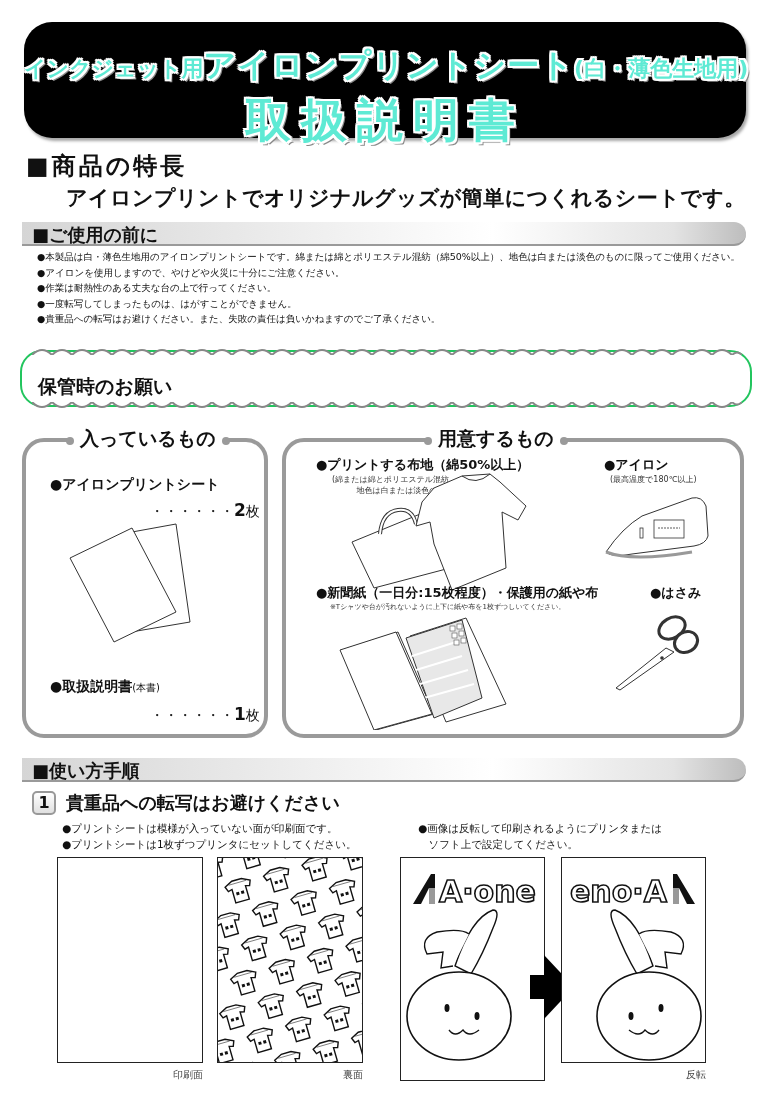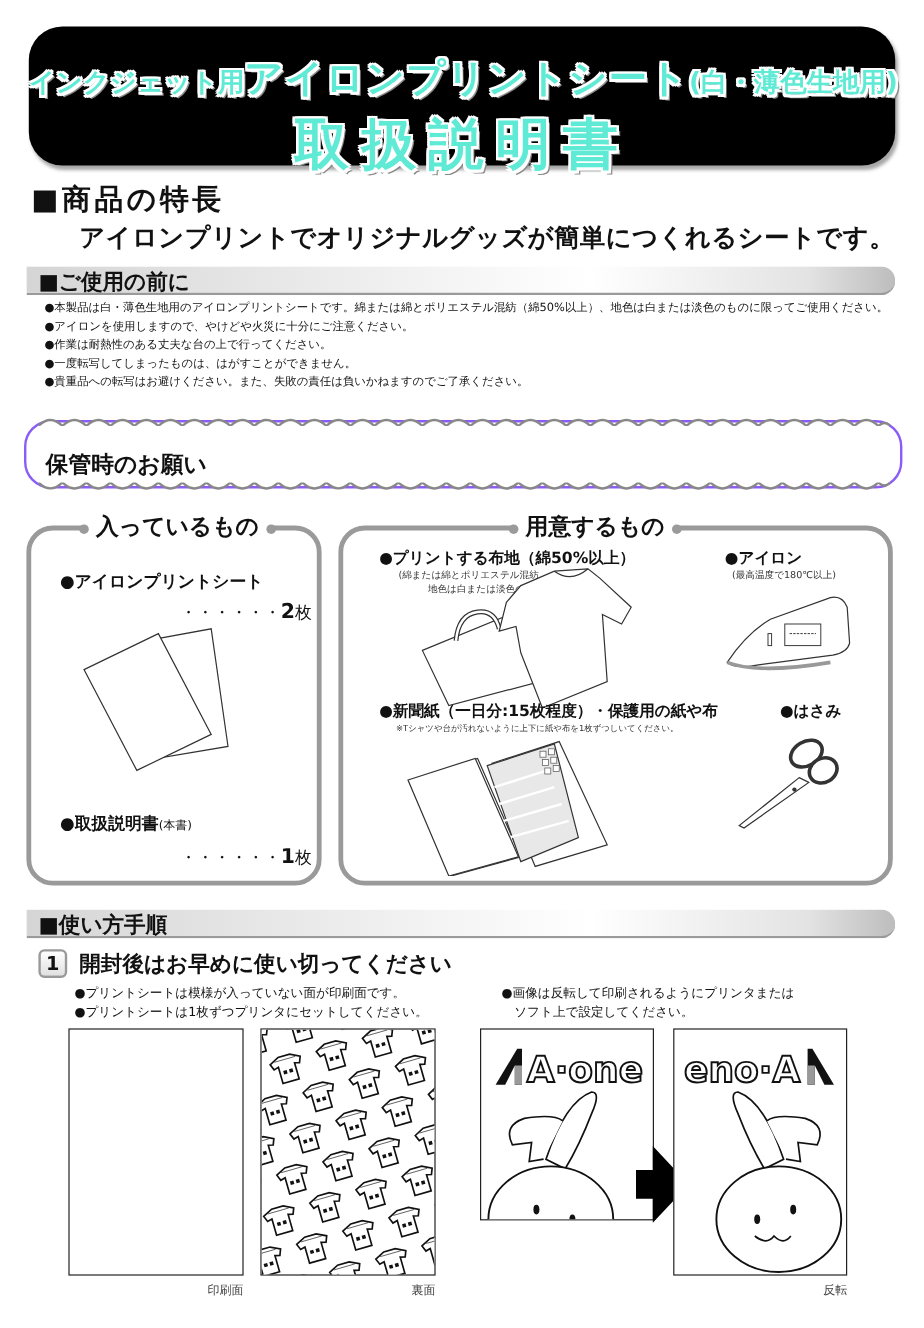--- a/index.html
+++ b/index.html
@@ -47,21 +47,21 @@
     border-bottom: 2px solid #9a9a9a;
   }
   .section-bar .label {
     position: absolute; left: 10px; top: 1px; font-size: 18px; font-weight: bold; white-space: nowrap;
   }
 
   .notes { position: absolute; left: 37px; top: 249px; font-size: 9.5px; line-height: 15.5px; white-space: nowrap; }
 
   .storage-box {
     position: absolute; left: 20px; top: 350px; width: 732px; height: 57px;
-    border: 2px solid #8b5cf6; border-radius: 22px;
+    border: 2px solid #22c55e; border-radius: 22px;
   }
   .storage-box .scallop-top, .storage-box .scallop-bot {
     position: absolute; left: 10px; right: 10px; height: 10px;
   }
   .storage-box .scallop-top { top: -7px; }
   .storage-box .scallop-bot { bottom: -7px; }
   .storage-label { position: absolute; left: 16px; top: 22px; font-size: 19px; font-weight: bold; white-space: nowrap; }
   .storage-text { position: absolute; left: 190px; top: 10px; font-size: 13px; line-height: 22px; white-space: nowrap; }
 
   .panel {
@@ -199,21 +199,21 @@
     <polygon points="60,42 68,46 14,84 10,82" fill="#fff" stroke="#333" stroke-width="1"></polygon>
     <circle cx="56" cy="52" r="1.8" fill="#333"></circle>
   </svg>
 </div>
 
 <div class="section-bar" style="top:758px;">
   <span class="label">■使い方手順</span>
 </div>
 
 <div class="step-num">1</div>
-<div class="step-title">開封後はお早めに使い切ってください</div>
+<div class="step-title">貴重品への転写はお避けください</div>
 
 <div class="step-notes" style="left:62px; top:820px;">
   <div>●プリントシートは模様が入っていない面が印刷面です。</div>
   <div>●プリントシートは1枚ずつプリンタにセットしてください。</div>
 </div>
 <div class="step-notes" style="left:418px; top:820px;">
   <div>●画像は反転して印刷されるようにプリンタまたは</div>
   <div>　ソフト上で設定してください。</div>
 </div>
 
@@ -273,21 +273,21 @@
         <use href="#tee" x="150" y="190"></use>
       <use href="#tee" x="-30" y="220"></use>
         <use href="#tee" x="10" y="220"></use>
         <use href="#tee" x="50" y="220"></use>
         <use href="#tee" x="90" y="220"></use>
     </g>
   </svg>
 </div>
 <div class="caption" style="left:217px; top:1068px; width:146px;">裏面</div>
 
-<div class="sheet-frame" style="left:400px; top:857px; width:145px; height:160px;">
+<div class="sheet-frame" style="left:400px; top:857px; width:145px; height:224px;">
   <svg width="145" height="206">
     <g>
       <polygon points="12,46 30,16 34,16 34,46 28,46 28,30 20,46" fill="#111"></polygon>
       <polygon points="28,30 34,30 34,46 28,46" fill="#999"></polygon>
       <text x="38" y="44" font-size="30" font-weight="bold" font-family="DejaVu Sans, sans-serif" fill="#fff" stroke="#111" stroke-width="1.6">A·one</text>
     </g>
     <path d="M54,108 Q 70,60 92,52 Q 100,52 92,70 Q 82,96 70,116 Z" fill="#fff" stroke="#111" stroke-width="1.4"></path>
     <path d="M52,108 L 40,110 L 42,94 L 26,96 Q 18,80 36,74 Q 60,70 68,76" fill="#fff" stroke="#111" stroke-width="1.4"></path>
     <ellipse cx="58" cy="158" rx="52" ry="44" fill="#fff" stroke="#111" stroke-width="1.6"></ellipse>
     <ellipse cx="46" cy="150" rx="2.5" ry="4" fill="#111"></ellipse>

